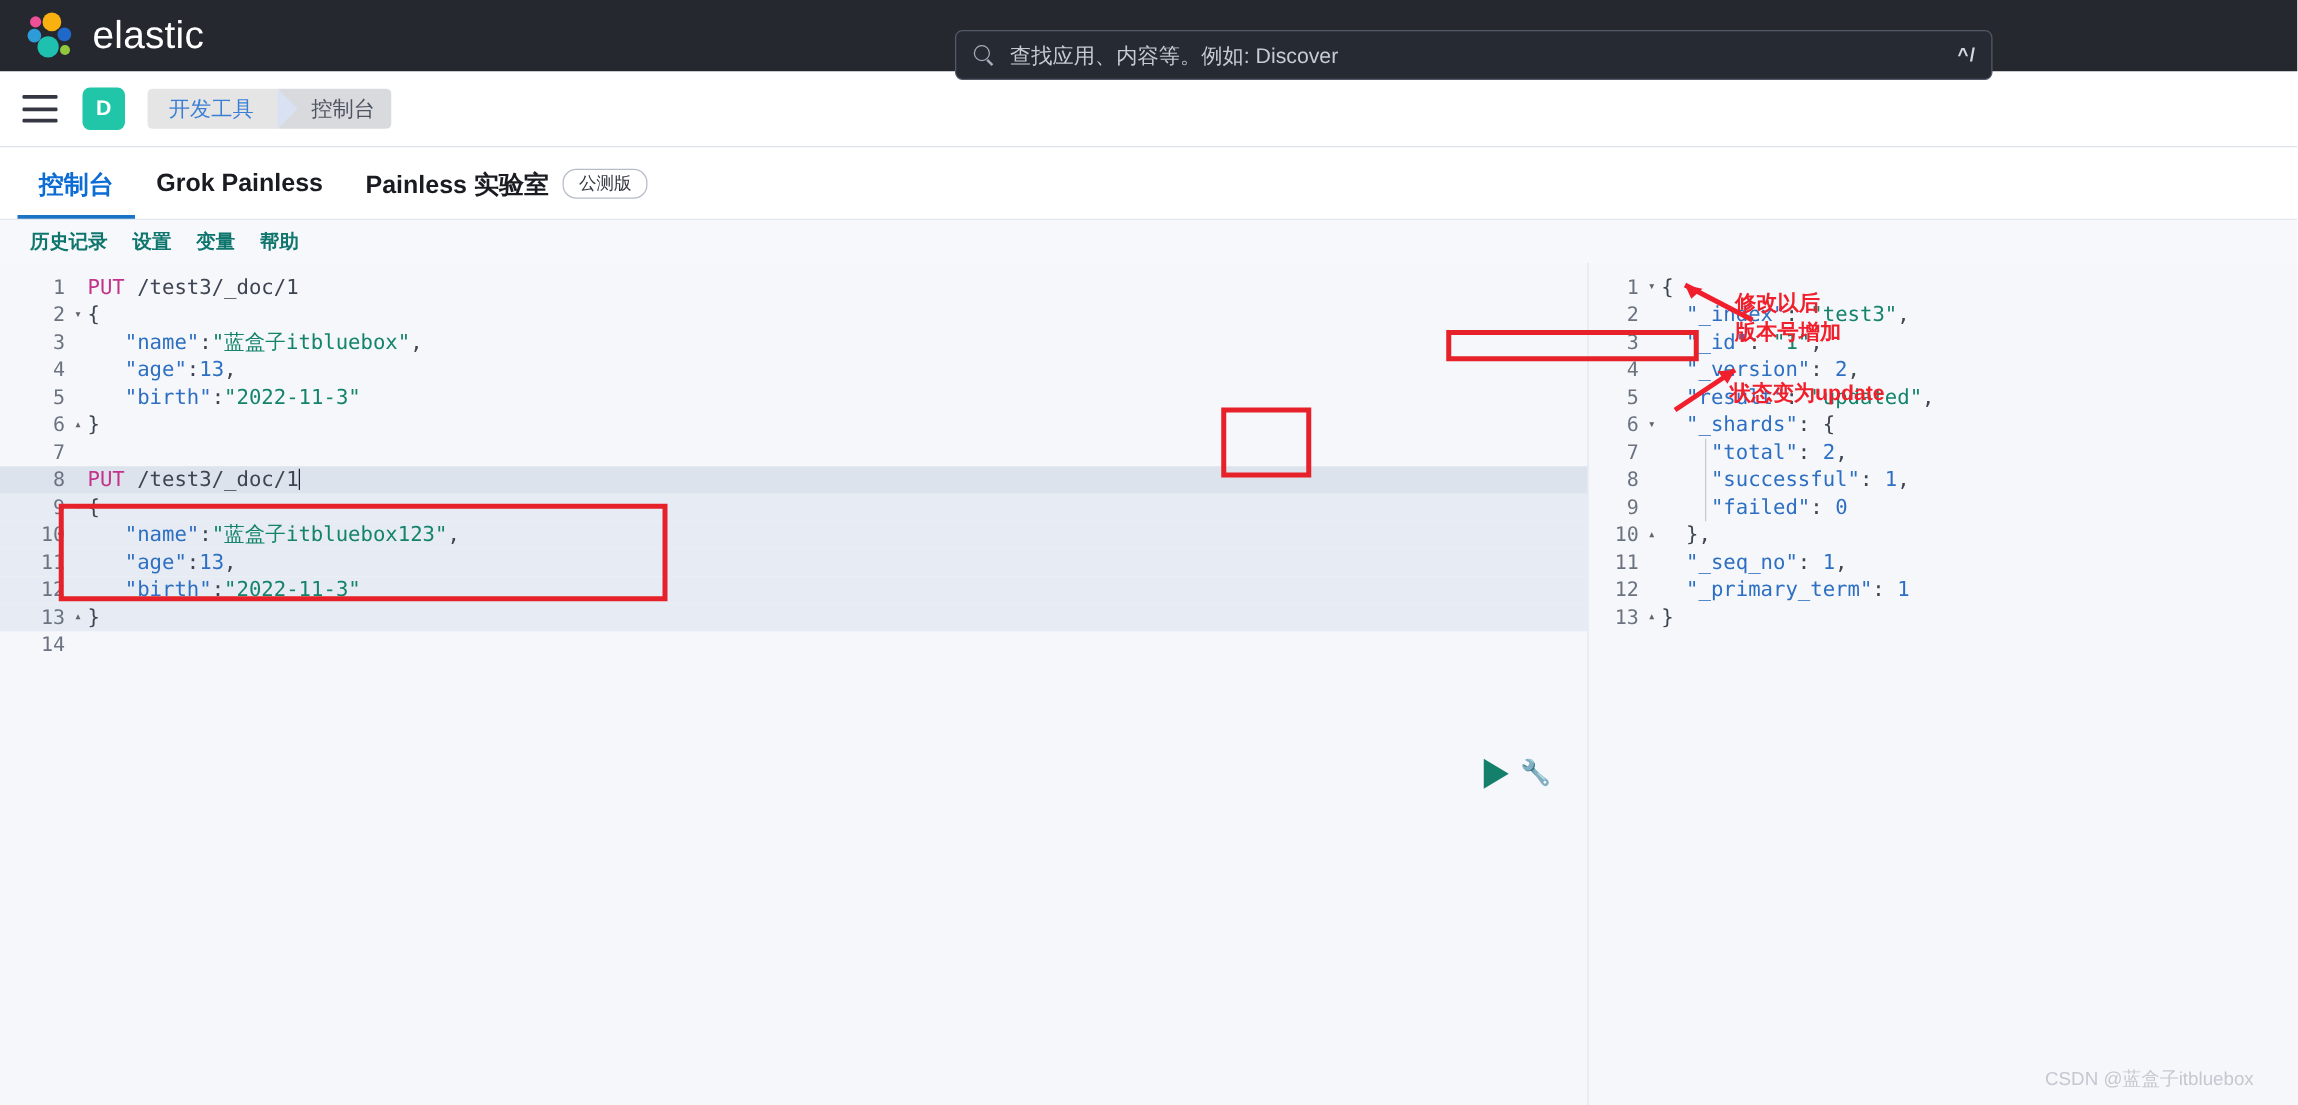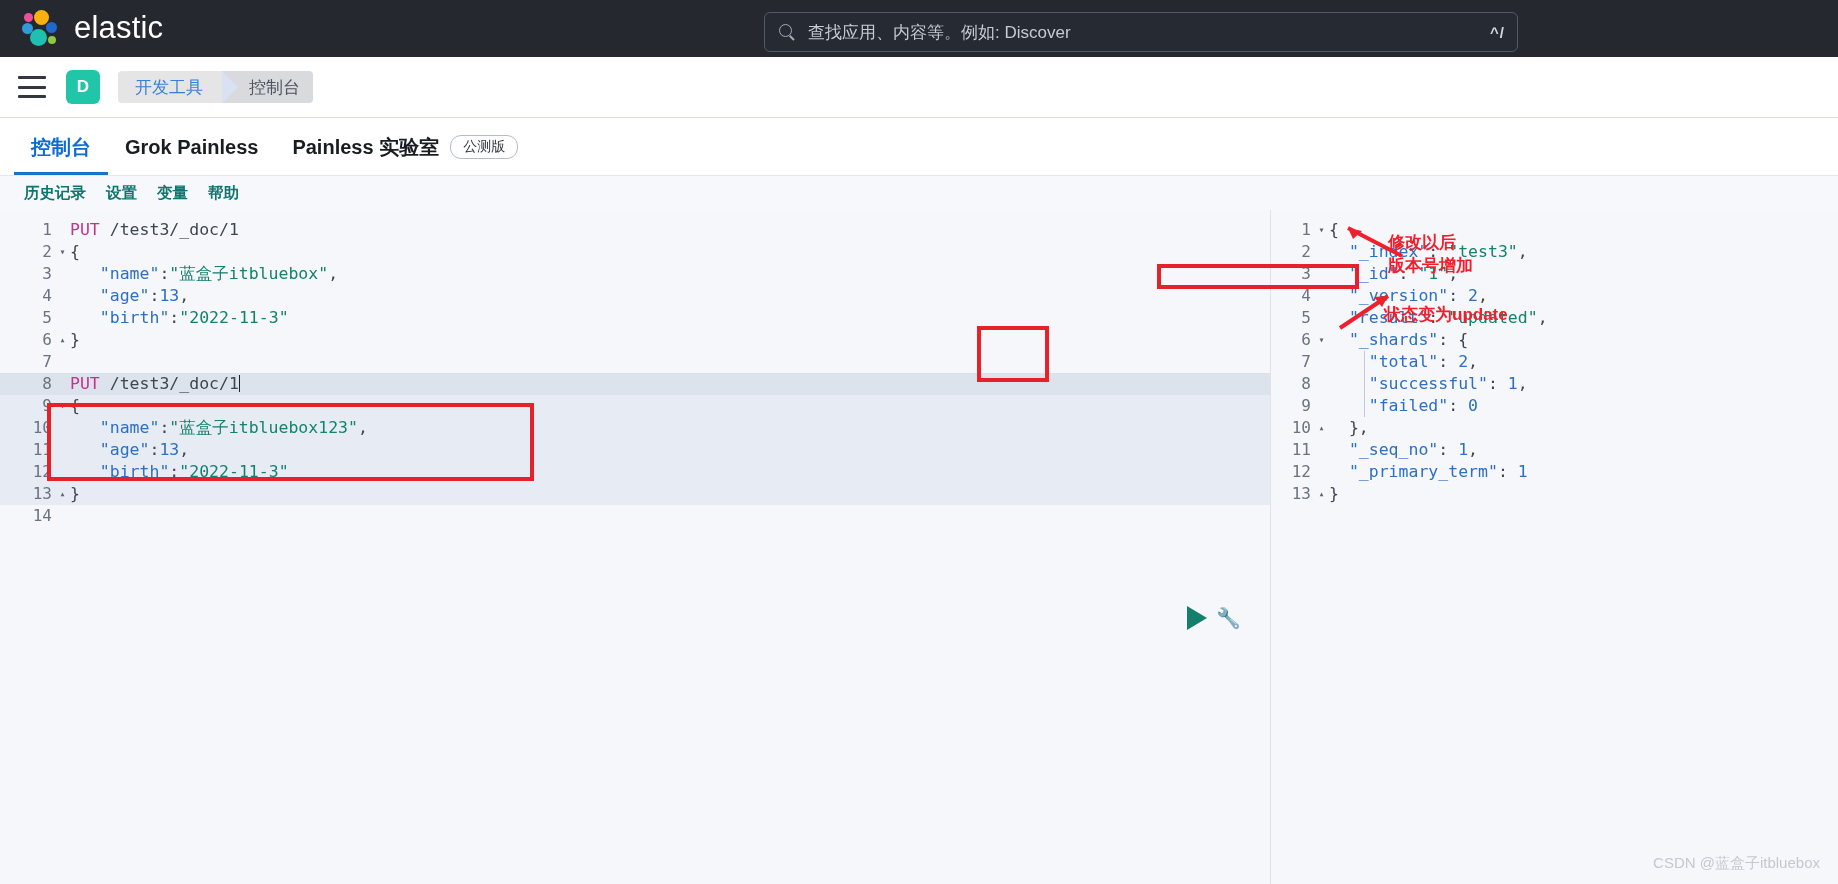--- a/index.html
+++ b/index.html
@@ -48,22 +48,22 @@
   .el-green  { width: 8px;  height: 8px;  background: #93c83e; left: 26px; top: 26px; }
   .brand-name {
     color: #ffffff;
     font-size: 31px;
     letter-spacing: .2px;
   }
 
   .searchwrap {
     position: absolute;
     left: 764px;
-    top: 12px;
-    width: 754px;
+    top: 24px;
+    width: 830px;
     height: 40px;
   }
   .searchbox {
     width: 100%;
     height: 100%;
     box-sizing: border-box;
     background: #262a33;
     border: 1px solid #535966;
     border-radius: 6px;
     display: flex;
@@ -366,21 +366,21 @@
   .anno-1 { left: 1388px; top: 231px; }
   .anno-2 { left: 1384px; top: 303px; }
   .anno-arrow {
     position: absolute;
     pointer-events: none;
   }
 
   
   .watermark {
     position: absolute;
-    right: 18px;
+    right: 35px;
     bottom: 11px;
     color: #c4c8d0;
     font-size: 15px;
   }
 </style>
 </head>
 <body>
 
 <div class="topbar">
   <div class="brand">

